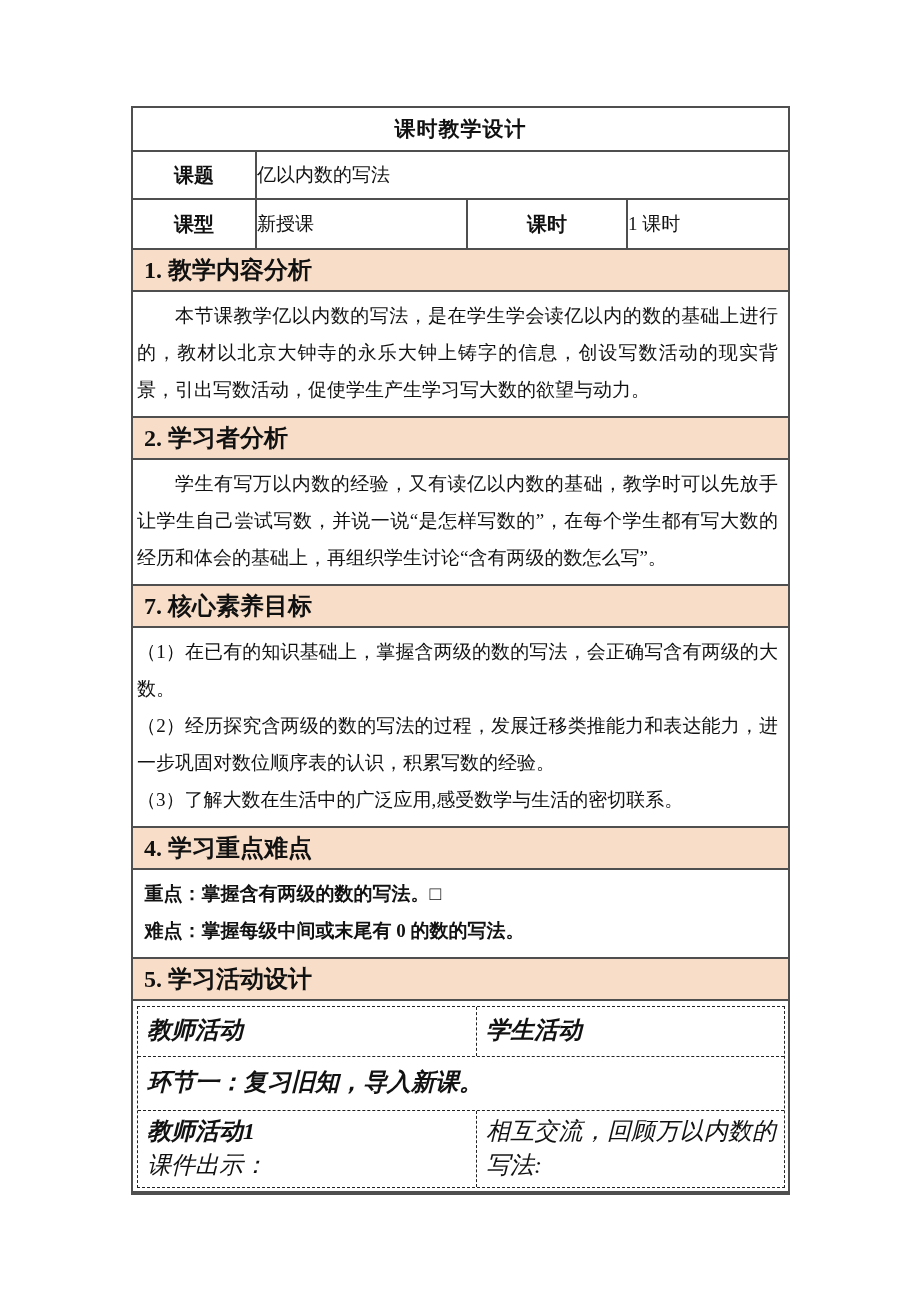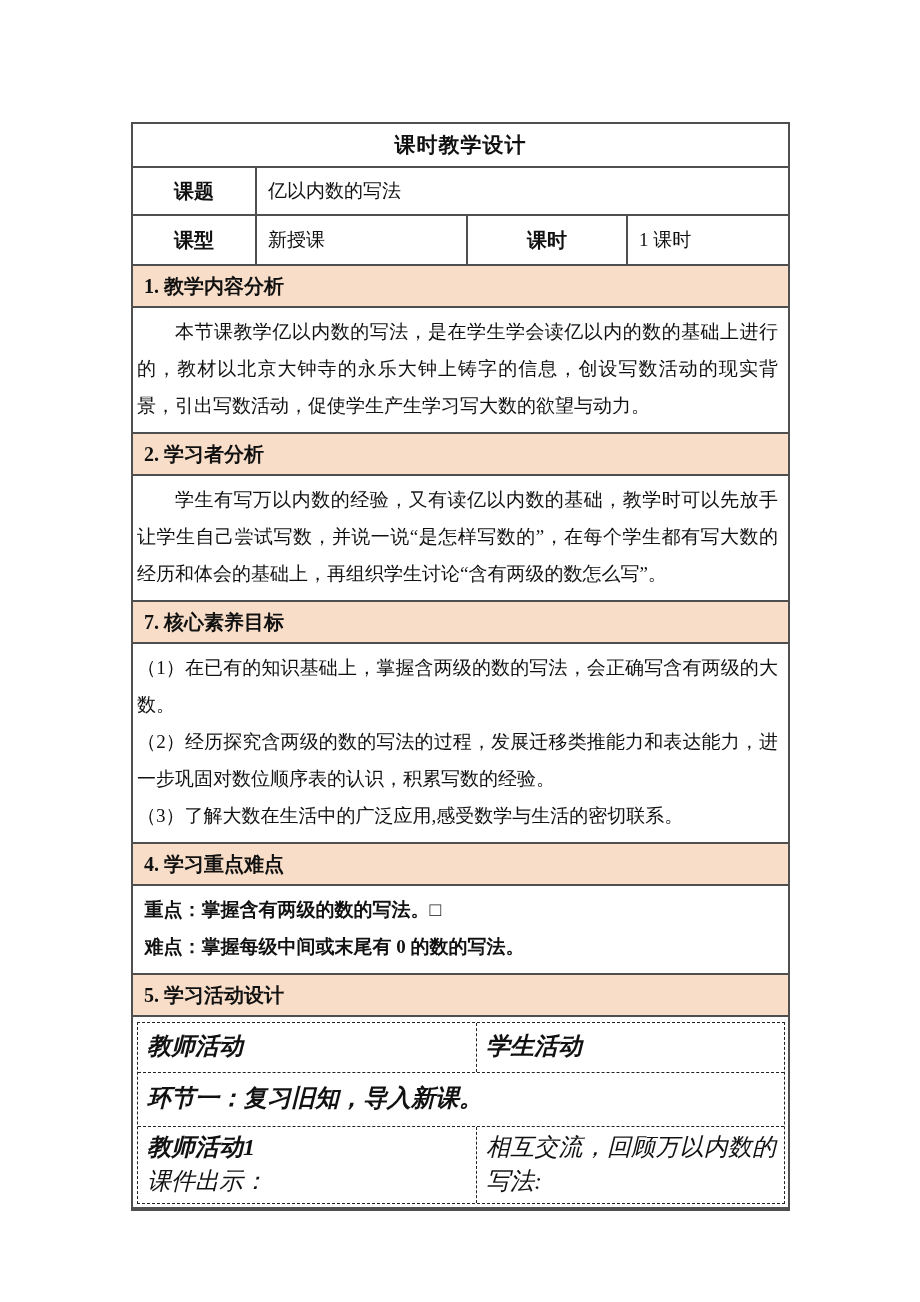--- a/index.html
+++ b/index.html
@@ -12,21 +12,21 @@
   .page {
     position: relative;
     width: 920px;
     height: 1302px;
     background: #ffffff;
     overflow: hidden;
   }
   .doc {
     position: absolute;
     left: 131px;
-    top: 122px;
+    top: 106px;
     width: 655px;
     border: 2px solid #4f4f4f;
     background: #ffffff;
   }
   .row {
     border-bottom: 2px solid #4f4f4f;
     display: flex;
     align-items: stretch;
   }
   .row:last-child { border-bottom: none; }
@@ -47,37 +47,37 @@
   }
   .cell + .cell { border-left: 2px solid #4f4f4f; }
   .label-cell {
     width: 122px;
     justify-content: center;
     font-weight: bold;
     font-size: 20px;
     flex: none;
   }
   .value-cell {
-    padding-left: 11px;
+    padding-left: 0;
     font-size: 19px;
     flex: 1 1 auto;
   }
   .meta-row-1 { height: 46px; }
   .meta-row-2 { height: 48px; }
   .type-value { width: 211px; flex: none; }
   .period-label { width: 160px; flex: none; }
 
   .sec-head {
     height: 42px;
     display: flex;
     align-items: center;
     padding-left: 11px;
     background: #f8dec8;
     border-bottom: 2px solid #4f4f4f;
-    font-size: 20px;
+    font-size: 24px;
     font-weight: bold;
     box-sizing: border-box;
   }
   .sec-body {
     border-bottom: 2px solid #4f4f4f;
     padding: 5px 10px 8px 4px;
     font-size: 19px;
     line-height: 37px;
     text-align: justify;
   }

